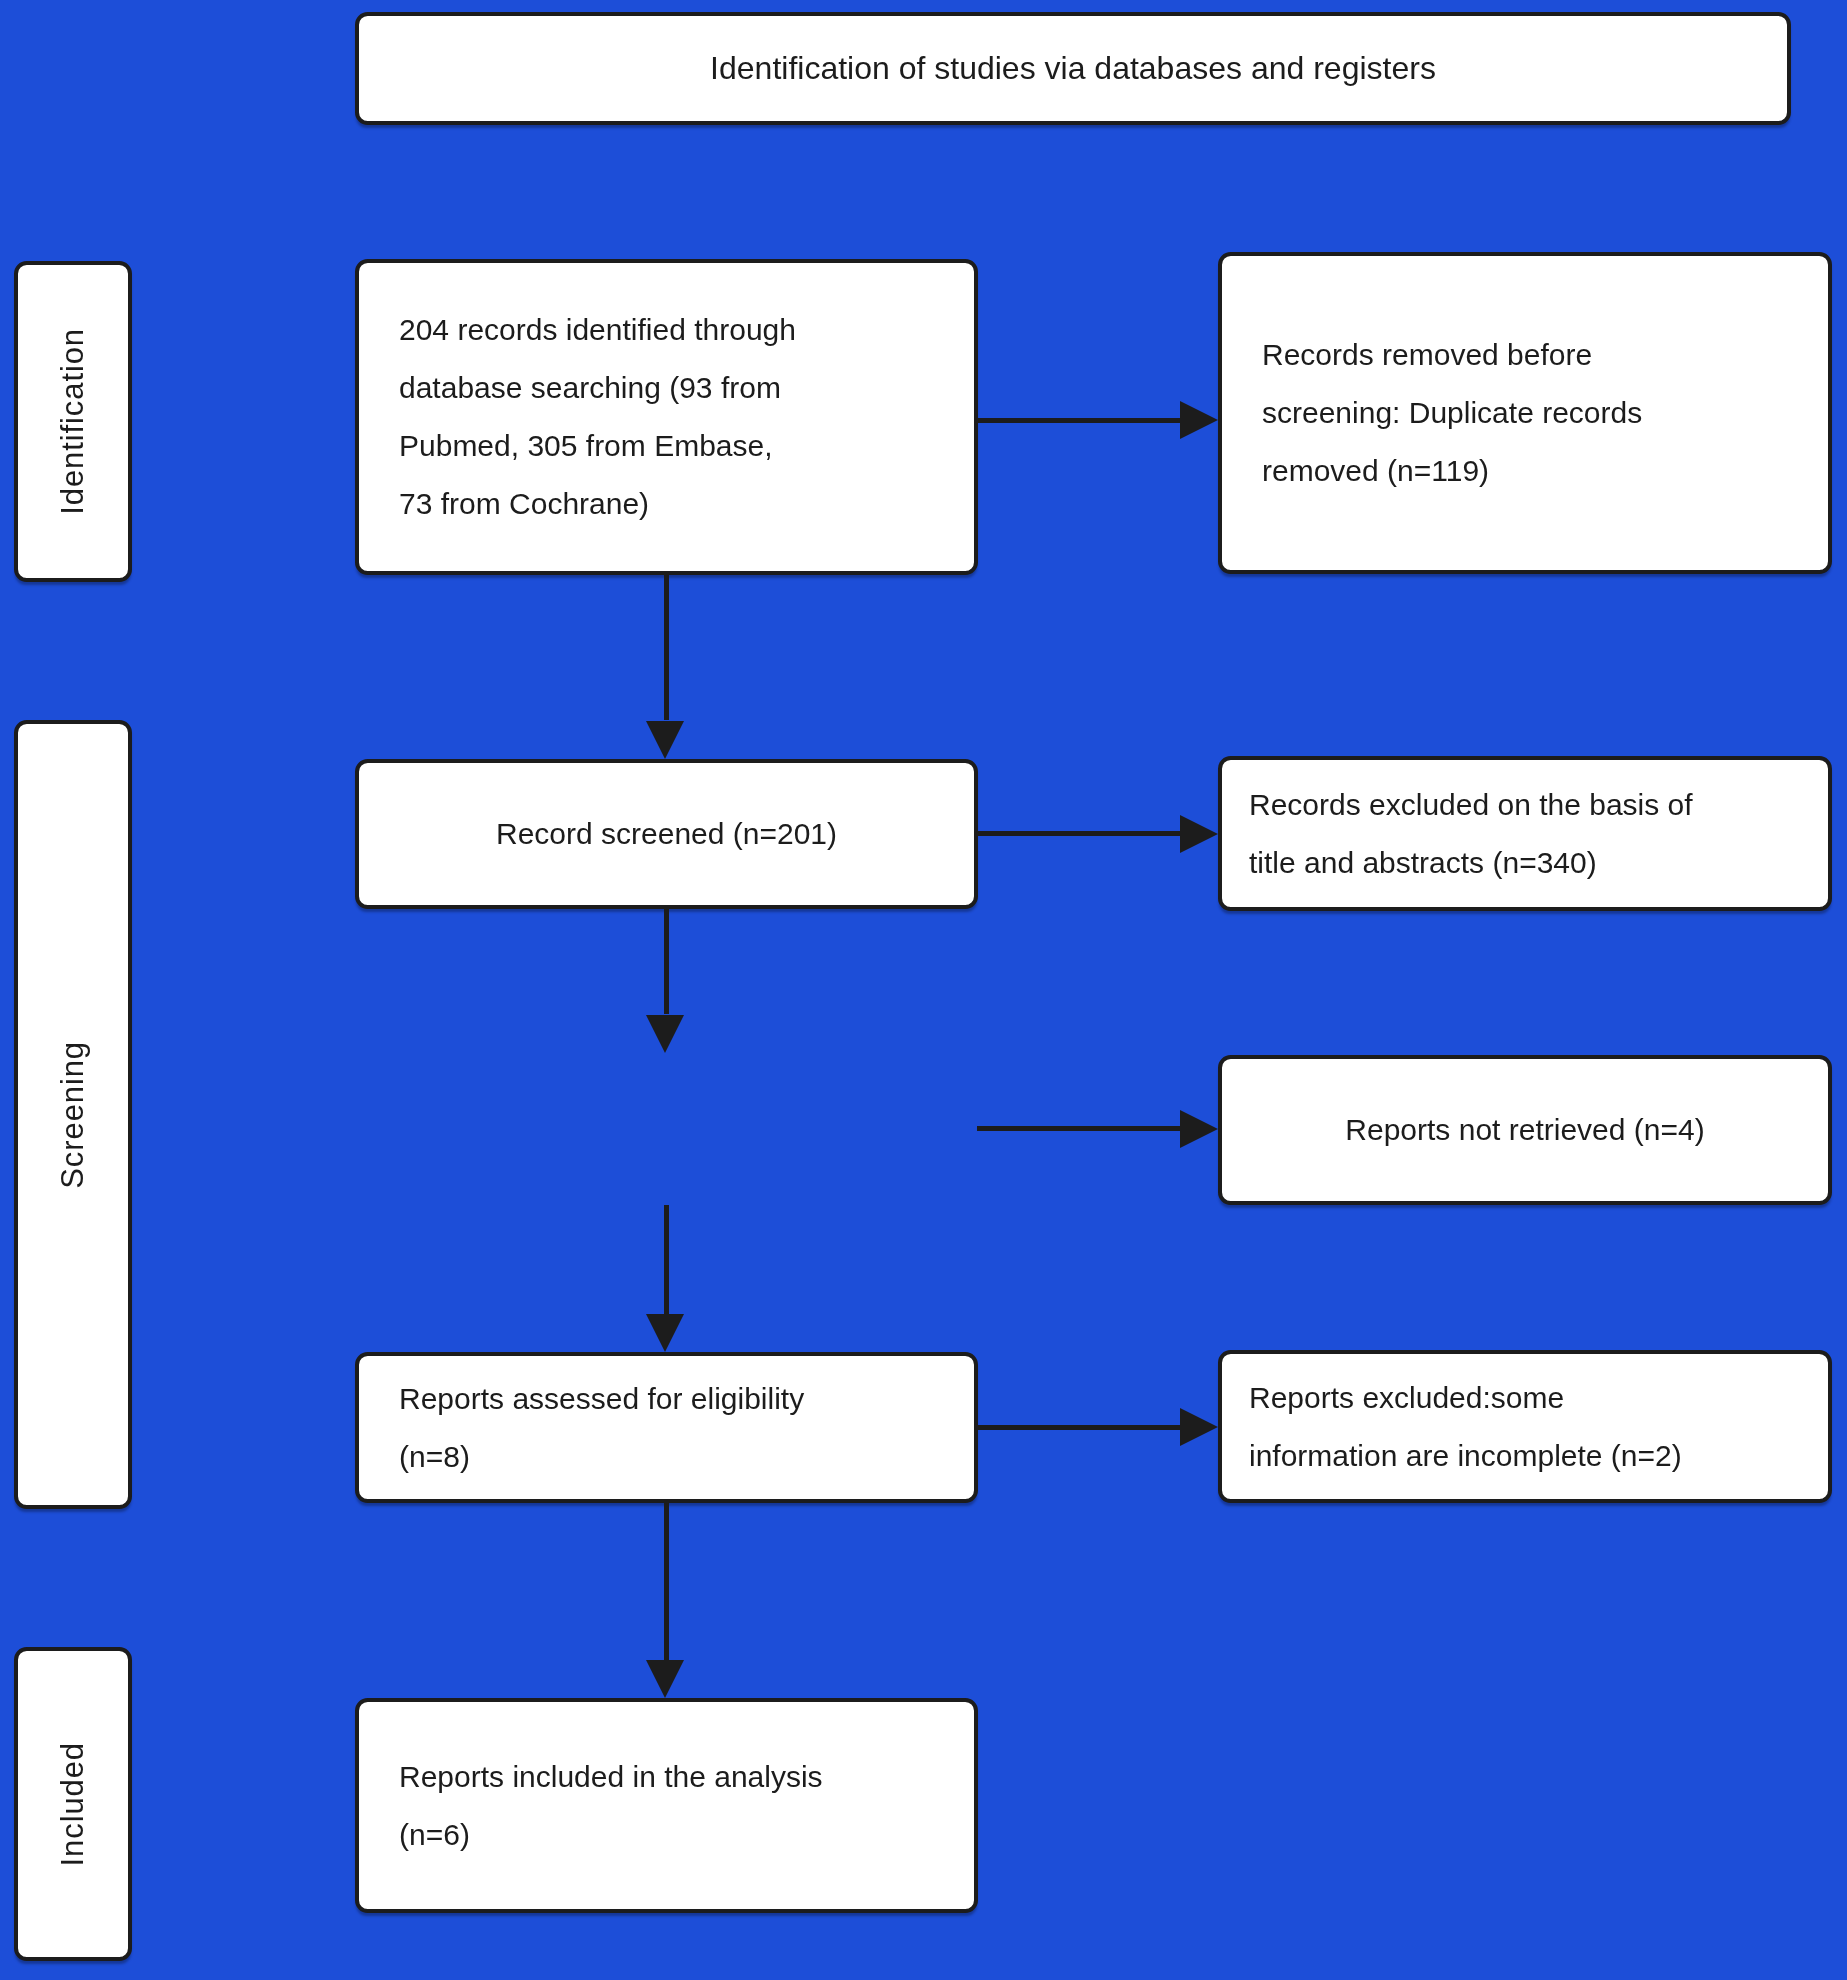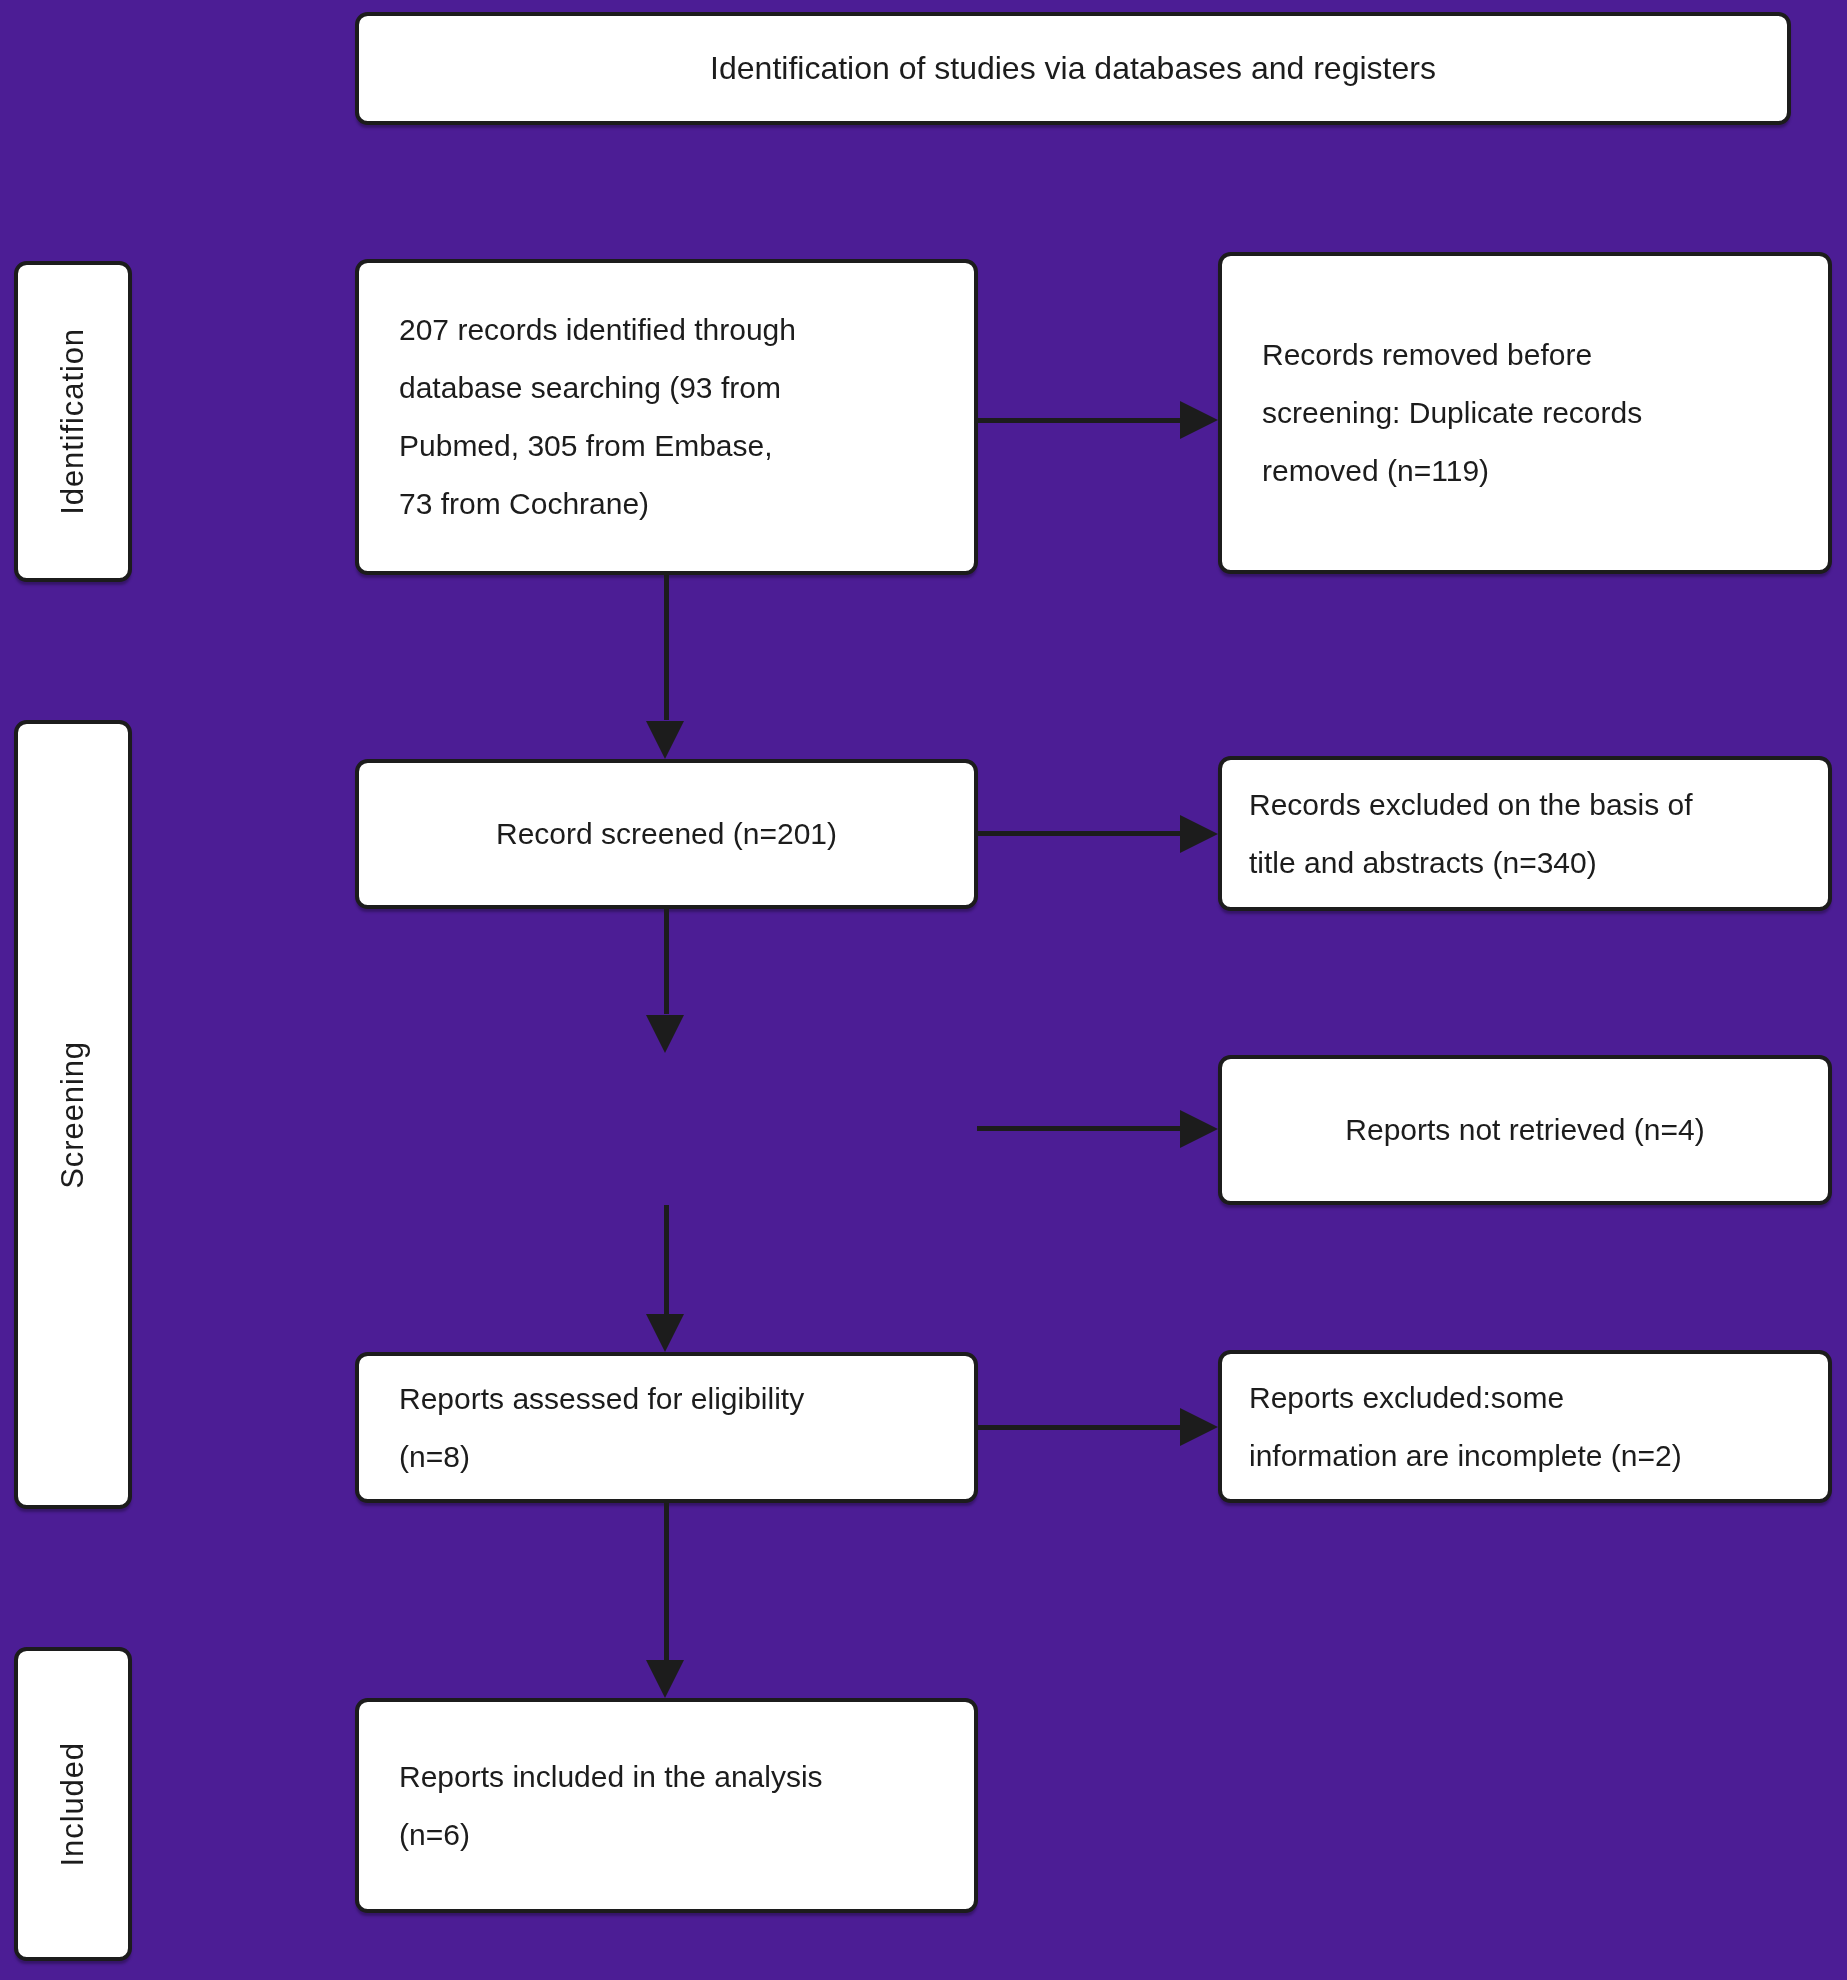--- a/index.html
+++ b/index.html
@@ -4,21 +4,21 @@
 <style>
   html, body {
     margin: 0;
     padding: 0;
     background: #ffffff;
   }
   .canvas {
     position: relative;
     width: 1847px;
     height: 1980px;
-    background: #4c1d95;
+    background: #1d4ed8;
     font-family: "Liberation Sans", sans-serif;
     color: #1c1c1c;
   }
   .box {
     position: absolute;
     box-sizing: border-box;
     background: #ffffff;
     border: 4.5px solid #1c1c1c;
     border-radius: 12.7px;
     box-shadow: 0 4.5px 2.7px -1.8px rgba(0,0,0,0.30);
@@ -122,21 +122,21 @@
     <span class="vtext">Identification</span>
   </div>
   <div class="box stage-box stage-screening">
     <span class="vtext">Screening</span>
   </div>
   <div class="box stage-box stage-included">
     <span class="vtext">Included</span>
   </div>
 
   <div class="box flow-1 pad-left">
-    <span class="box-text">207 records identified through
+    <span class="box-text">204 records identified through
 database searching (93 from
 Pubmed, 305 from Embase,
 73 from Cochrane)</span>
   </div>
   <div class="box flow-2">
     <span class="box-text">Record screened (n=201)</span>
   </div>
   <div class="box flow-4 pad-left">
     <span class="box-text">Reports assessed for eligibility
 (n=8)</span>

